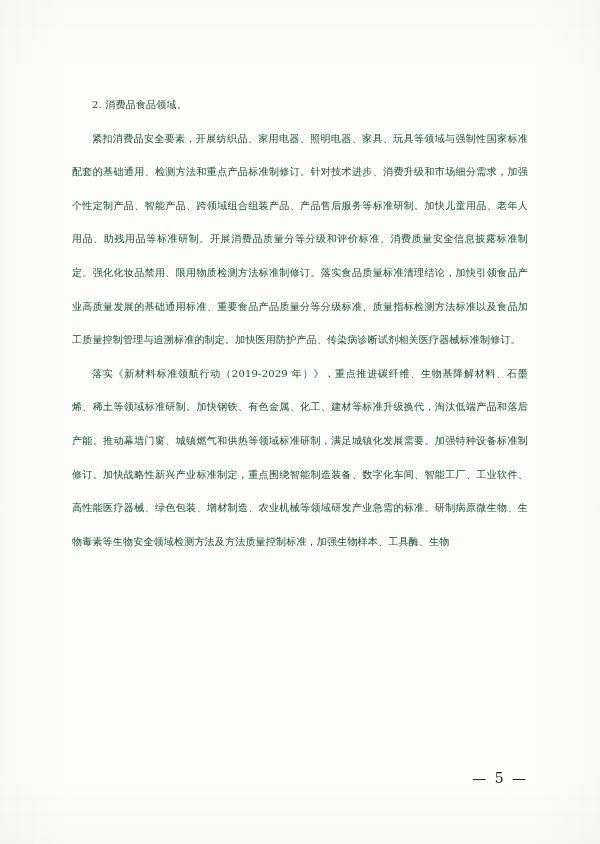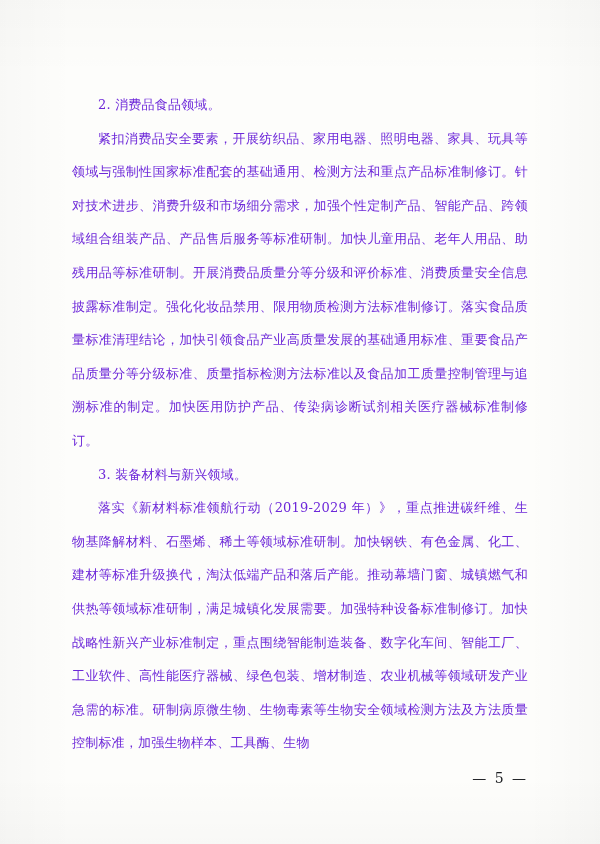--- a/index.html
+++ b/index.html
@@ -26,23 +26,23 @@
     content: "";
     position: absolute;
     inset: 0;
     background:
       linear-gradient(90deg, rgba(0,0,0,0.018) 0%, rgba(255,255,255,0) 12%, rgba(255,255,255,0) 88%, rgba(0,0,0,0.02) 100%),
       linear-gradient(180deg, rgba(0,0,0,0.015) 0%, rgba(255,255,255,0) 9%, rgba(255,255,255,0) 92%, rgba(0,0,0,0.02) 100%);
     pointer-events: none;
   }
   .body-text {
     position: relative;
-    font-size: 13px;
+    font-size: 10px;
     line-height: 33.6px;
-    color: #6d28d9;
+    color: #14532d;
     letter-spacing: 0.2px;
     text-align: justify;
     text-justify: inter-ideograph;
   }
   p {
     margin: 0;
     text-indent: 2em;
     white-space: pre-wrap;
   }
   .heading {
@@ -58,17 +58,16 @@
     font-family: "DejaVu Serif", serif;
   }
 </style>
 </head>
 <body>
 
 <div class="page">
   <div class="body-text">
     <p class="heading">2. 消费品食品领域。</p>
     <p>紧扣消费品安全要素，开展纺织品、家用电器、照明电器、家具、玩具等领域与强制性国家标准配套的基础通用、检测方法和重点产品标准制修订。针对技术进步、消费升级和市场细分需求，加强个性定制产品、智能产品、跨领域组合组装产品、产品售后服务等标准研制。加快儿童用品、老年人用品、助残用品等标准研制。开展消费品质量分等分级和评价标准、消费质量安全信息披露标准制定。强化化妆品禁用、限用物质检测方法标准制修订。落实食品质量标准清理结论，加快引领食品产业高质量发展的基础通用标准、重要食品产品质量分等分级标准、质量指标检测方法标准以及食品加工质量控制管理与追溯标准的制定。加快医用防护产品、传染病诊断试剂相关医疗器械标准制修订。</p>
-    <p class="heading">3. 装备材料与新兴领域。</p>
     <p>落实《新材料标准领航行动（2019-2029 年）》，重点推进碳纤维、生物基降解材料、石墨烯、稀土等领域标准研制。加快钢铁、有色金属、化工、建材等标准升级换代，淘汰低端产品和落后产能。推动幕墙门窗、城镇燃气和供热等领域标准研制，满足城镇化发展需要。加强特种设备标准制修订。加快战略性新兴产业标准制定，重点围绕智能制造装备、数字化车间、智能工厂、工业软件、高性能医疗器械、绿色包装、增材制造、农业机械等领域研发产业急需的标准。研制病原微生物、生物毒素等生物安全领域检测方法及方法质量控制标准，加强生物样本、工具酶、生物</p>
   </div>
   <div class="page-number">— 5 —</div>
 </div>
 
 </body></html>

